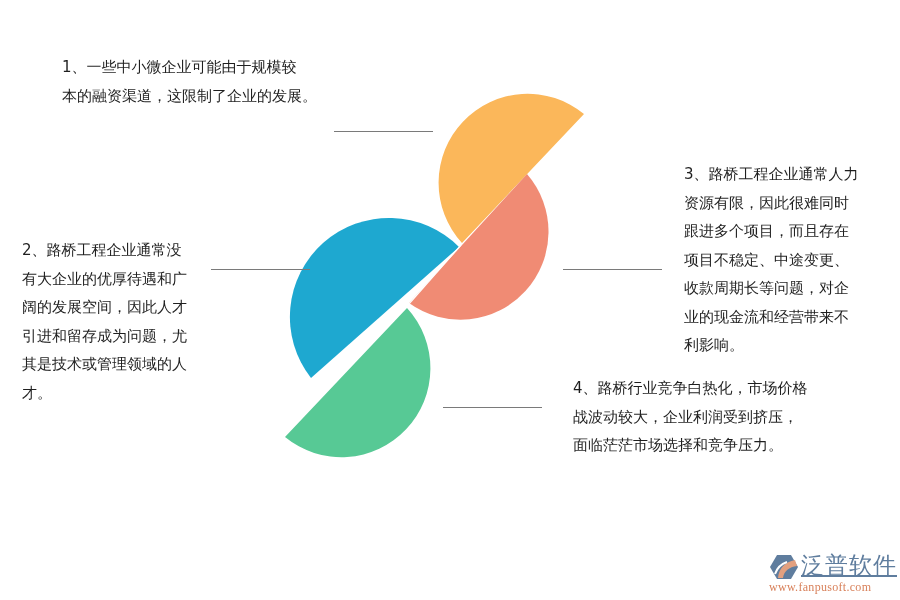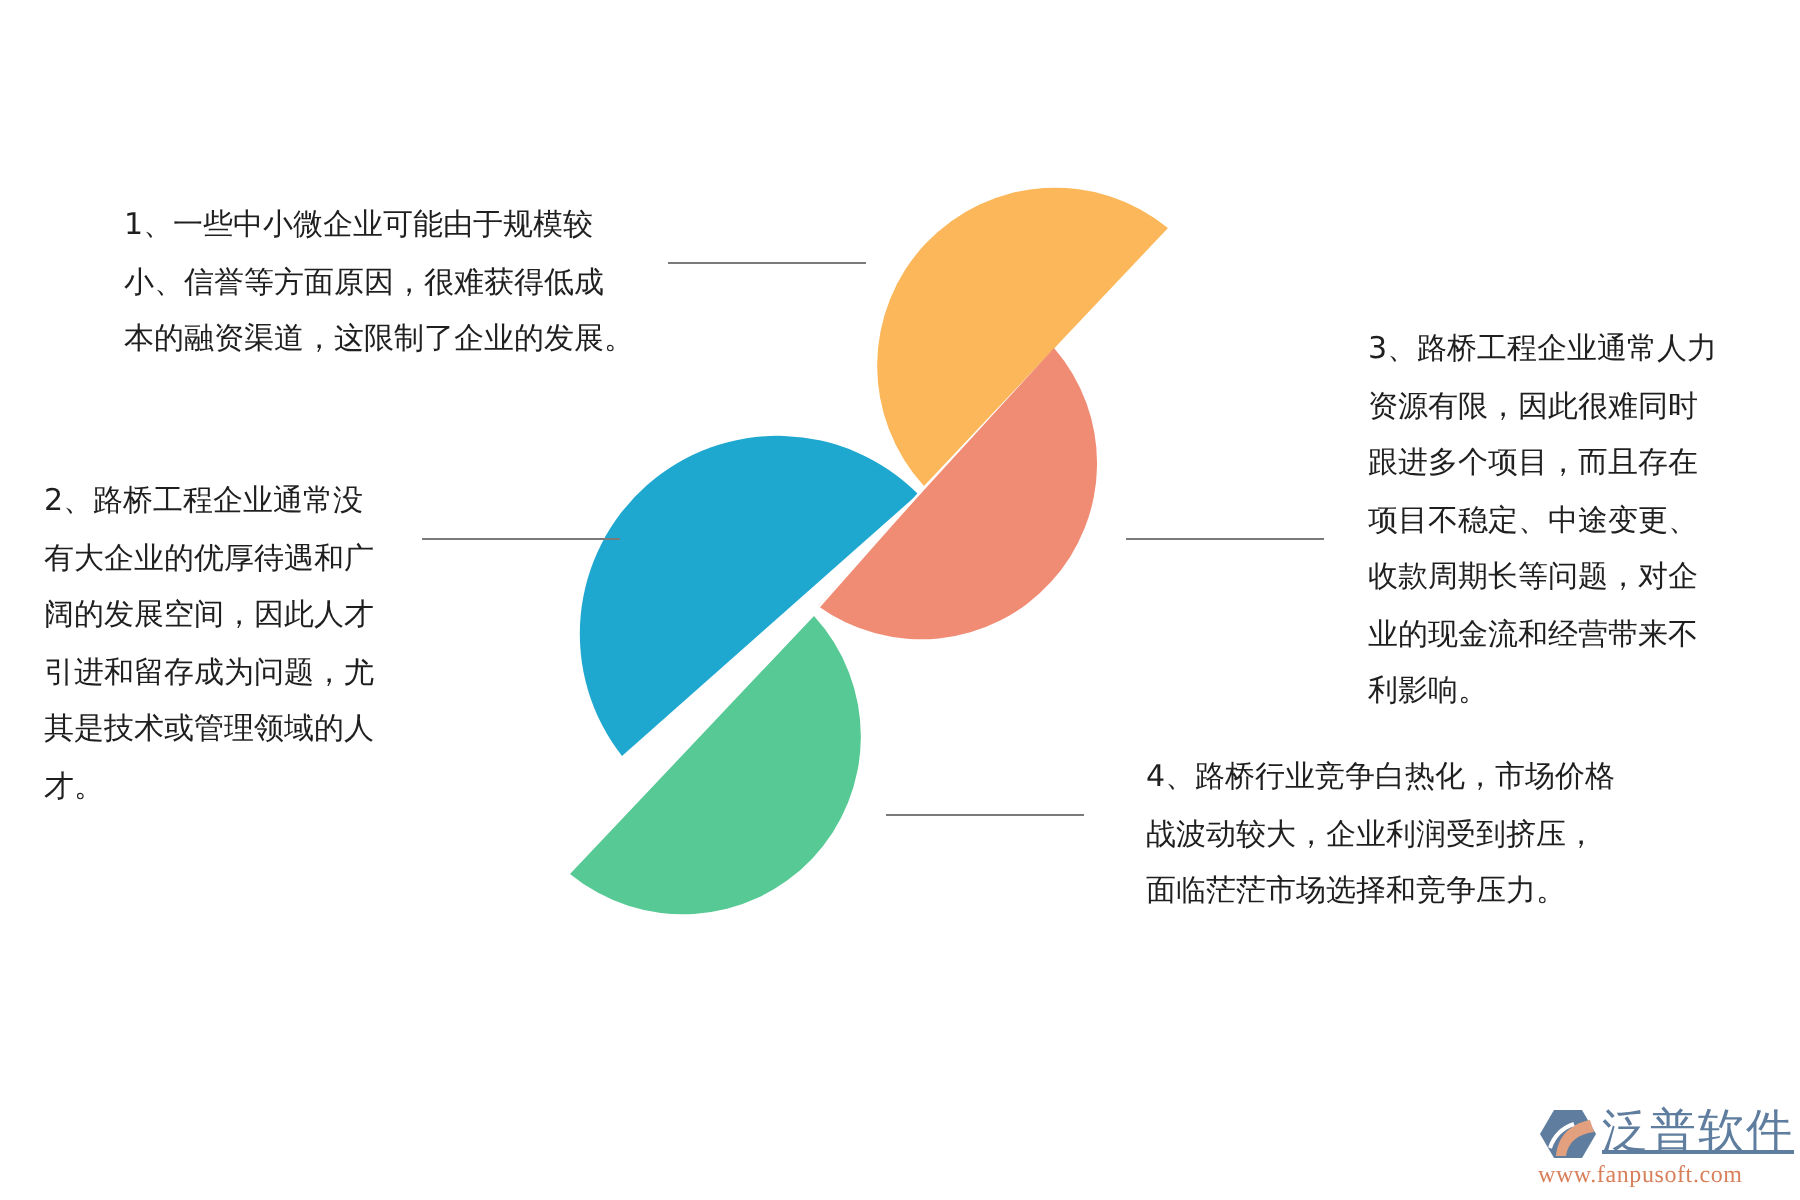--- a/index.html
+++ b/index.html
@@ -32,23 +32,22 @@
 
   <path d="M 527 174 L 409 303 A 88 88 0 0 0 527 174 Z" fill="#f08b74"></path>
 
   <path d="M 311 378 L 459 247 A 99 99 0 0 0 311 378 Z" fill="#1ea8d0"></path>
 
   <path d="M 407 308 L 285 437 A 89 89 0 0 0 407 308 Z" fill="#57c995"></path>
 
   <line x1="461" y1="245" x2="408" y2="305" stroke="#ffffff" stroke-width="1.2"></line>
 </svg>
 
-<div class="block" style="left:62px; top:53px;margin-top:45px;">
+<div class="block" style="left:62px; top:53px;">
   <span class="line">1、一些中小微企业可能由于规模较</span>
-  <span class="line">小、信誉等方面原因，很难获得低成</span>
   <span class="line">本的融资渠道，这限制了企业的发展。</span>
 </div>
 <div class="leader" style="left:334px; top:131px; width:99px;"></div>
 
 <div class="block" style="left:22px; top:236px;">
   <span class="line">2、路桥工程企业通常没</span>
   <span class="line">有大企业的优厚待遇和广</span>
   <span class="line">阔的发展空间，因此人才</span>
   <span class="line">引进和留存成为问题，尤</span>
   <span class="line">其是技术或管理领域的人</span>

